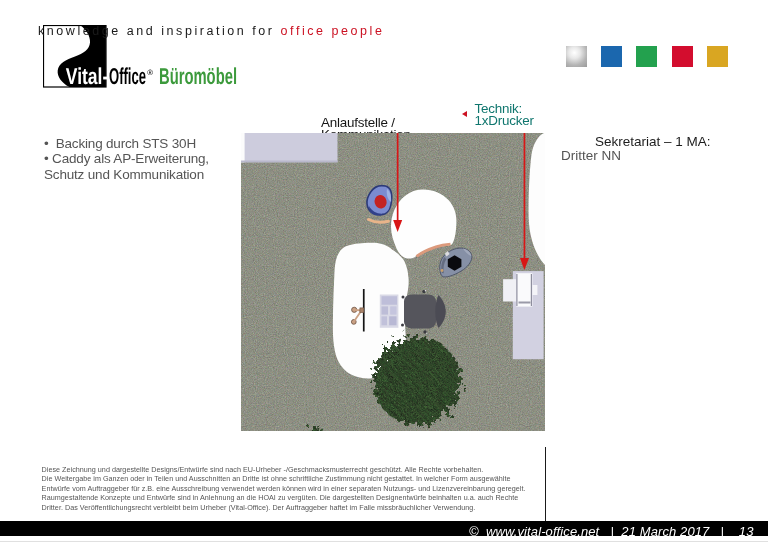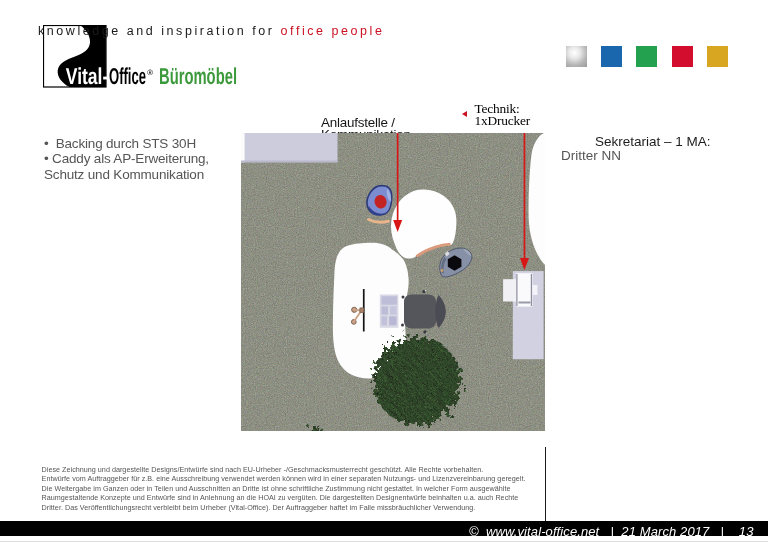--- a/index.html
+++ b/index.html
@@ -47,21 +47,21 @@
 <div class="abs" style="left:561px;top:134.5px;width:200px;font-size:13.5px;line-height:14.9px;">
   <div style="color:#1c1c1c;margin-left:34px;">Sekretariat – 1 MA:</div>
   <div style="color:#555555;">Dritter NN</div>
 </div>
 
 <div class="abs" style="left:321px;top:117px;font-size:13.4px;line-height:11.9px;color:#161616;letter-spacing:-0.2px;">
     <div>Anlaufstelle /</div>
     <div>Kommunikation</div>
   </div>
 
-<div class="abs" style="left:474.5px;top:103.3px;font-size:13.4px;line-height:11.9px;color:#000000;letter-spacing:-0.2px;font-family:Liberation Serif, serif;">
+<div class="abs" style="left:474.5px;top:103.3px;font-size:13.4px;line-height:11.9px;color:#0f766e;letter-spacing:-0.2px;">
     <div>Technik:</div>
     <div>1xDrucker</div>
   </div>
 
 <div class="abs" style="left:461.5px;top:111.3px;width:0;height:0;border-top:3px solid transparent;border-bottom:3px solid transparent;border-right:5.2px solid #cc1122;"></div>
 
 <div class="abs" style="left:241px;top:133px;width:304px;height:298px;">
 <svg width="304" height="298" viewBox="0 0 304 298">
   <defs>
     <filter id="carpetNoise" x="0" y="0" width="100%" height="100%" color-interpolation-filters="sRGB">
@@ -150,22 +150,22 @@
     <rect x="282.6" y="0" width="1.7" height="126"></rect>
     <path d="M279,125 L288,125 L283.4,137 Z"></path>
   </g>
 </svg>
 </div>
 
 <div class="abs" style="left:544.6px;top:447px;width:1.4px;height:74px;background:#1a1a1a;"></div>
 
 <div class="abs" style="left:41.6px;top:464.5px;width:540px;font-size:7.2px;line-height:9.5px;color:#555555;white-space:nowrap;letter-spacing:0.02px;">
   <div>Diese Zeichnung und dargestellte Designs/Entwürfe sind nach EU-Urheber -/Geschmacksmusterrecht geschützt. Alle Rechte vorbehalten.</div>
+  <div>Die Weitergabe im Ganzen oder in Teilen und Ausschnitten an Dritte ist ohne schriftliche Zustimmung nicht gestattet. In welcher Form ausgewählte</div>
   <div>Entwürfe vom Auftraggeber für z.B. eine Ausschreibung verwendet werden können wird in einer separaten Nutzungs- und Lizenzvereinbarung geregelt.</div>
-  <div>Die Weitergabe im Ganzen oder in Teilen und Ausschnitten an Dritte ist ohne schriftliche Zustimmung nicht gestattet. In welcher Form ausgewählte</div>
   <div>Raumgestaltende Konzepte und Entwürfe sind in Anlehnung an die HOAI zu vergüten. Die dargestellten Designentwürfe beinhalten u.a. auch Rechte</div>
   <div>Dritter. Das Veröffentlichungsrecht verbleibt beim Urheber (Vital-Office). Der Auftraggeber haftet im Falle missbräuchlicher Verwendung.</div>
 </div>
 
 <div class="abs" style="left:0;top:540.6px;width:768px;height:1px;background:#e0e0e0;"></div>
 
 <div class="abs" style="left:0;top:521px;width:768px;height:15.3px;background:#000000;"></div>
 
 <div class="abs" style="left:0;top:523.5px;width:753.5px;text-align:right;font-size:13px;color:#ffffff;letter-spacing:0.1px;font-style:italic;">©&nbsp;&nbsp;www.vital-office.net&nbsp;&nbsp; | &nbsp;21 March 2017&nbsp;&nbsp; | &nbsp;&nbsp;&nbsp;13</div>
 

